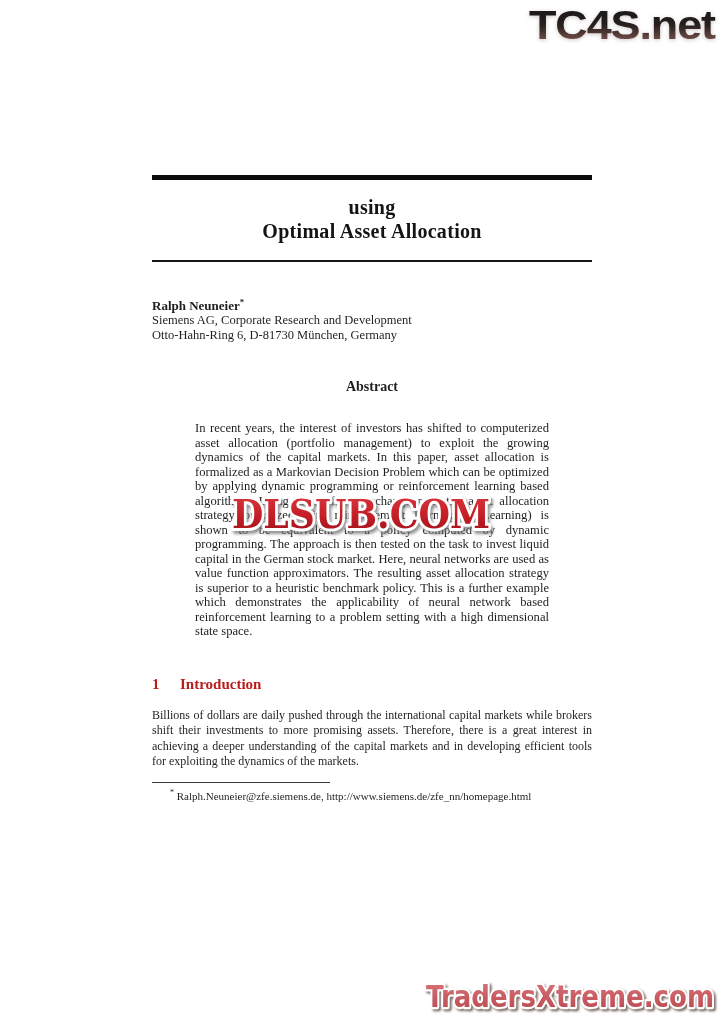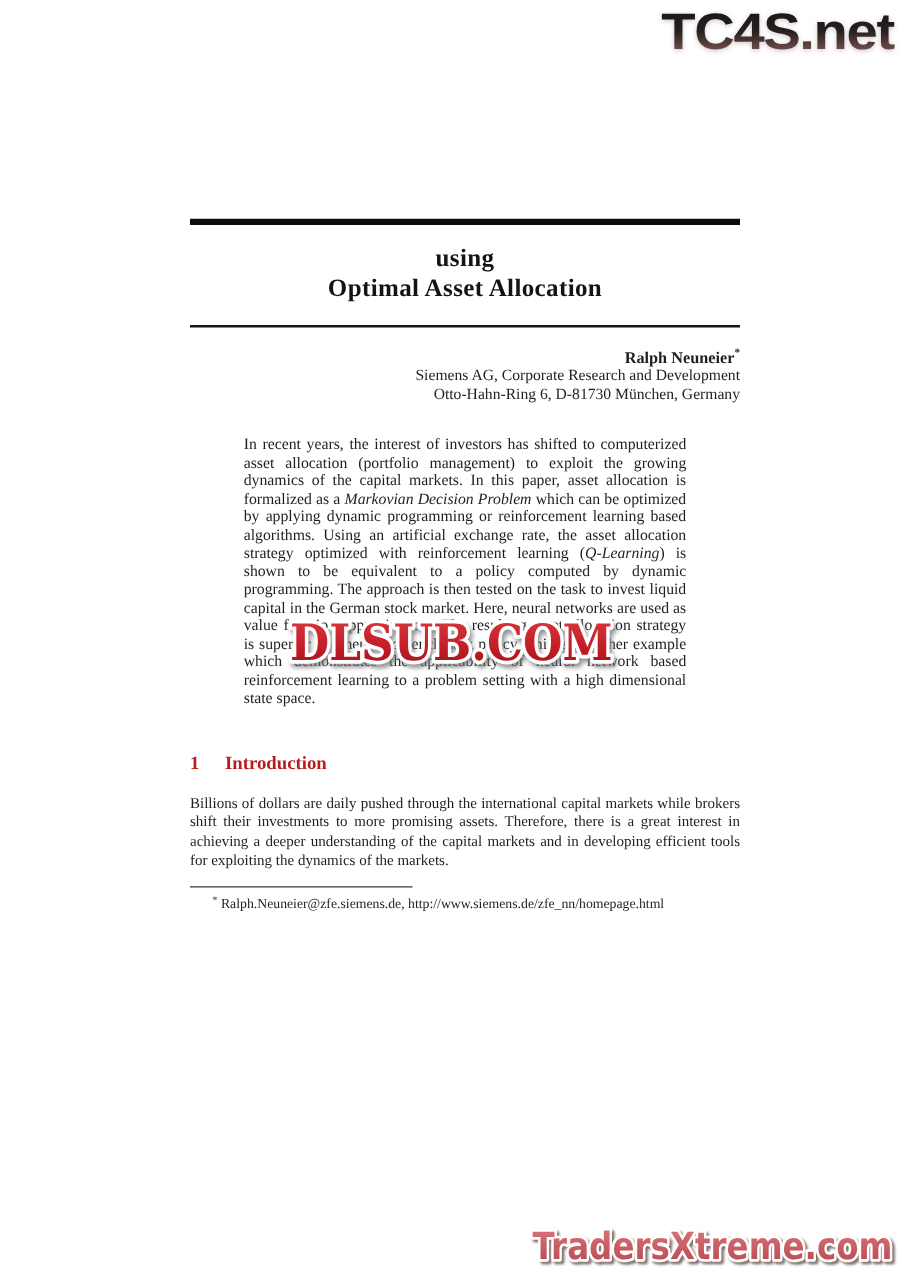--- a/index.html
+++ b/index.html
@@ -22,39 +22,39 @@
   .rule-thin{margin-top:17px;height:2px;background:#151515;}
   .title{
     margin-top:15px;
     text-align:center;
     font-weight:bold;
     font-size:20px;
     line-height:24px;
     letter-spacing:0.3px;
     color:#141414;
   }
-  .author-block{margin-top:13px;text-align:right;}
+  .author-block{margin-top:33px;text-align:left;}
   .author-name{font-weight:bold;font-size:13px;line-height:15px;}
   .author-name sup{font-size:9px;}
   .affil{font-size:12.5px;line-height:14.5px;}
   .abstract-heading{
     margin-top:37px;
     text-align:center;
     font-weight:bold;
     font-size:14px;
   }
   .abstract-body{
     margin:26px auto 0 auto;
     width:354px;
     font-size:12.6px;
     line-height:14.5px;
     text-align:justify;
     hyphens:auto;
   }
-  .abstract-body .it{font-style:italic;}
+  .abstract-body .it{}
   .section-heading{
     margin-top:37px;
     font-weight:bold;
     font-size:15px;
     color:#b91c1c;
   }
   .section-number{display:inline-block;min-width:28px;}
   .intro-body{
     margin-top:15px;
     font-size:12px;
@@ -120,20 +120,21 @@
     </div>
 
     <div class="rule-thin"></div>
 
     <div class="author-block">
       <div class="author-name"><span>Ralph Neuneier</span><sup>*</sup></div>
       <div class="affil">Siemens AG, Corporate Research and Development</div>
       <div class="affil">Otto-Hahn-Ring 6, D-81730 München, Germany</div>
     </div>
 
+    <div class="abstract-heading">Abstract</div>
 
     <div class="abstract-body"><span>In recent years, the interest of investors has shifted to computerized asset allocation (portfolio management) to exploit the growing dynamics of the capital markets. In this paper, asset allocation is formalized as a </span><span class="it">Markovian Decision Problem</span><span> which can be optimized by applying dynamic programming or reinforcement learning based algorithms. Using an artificial exchange rate, the asset allocation strategy optimized with reinforcement learning (</span><span class="it">Q-Learning</span><span>) is shown to be equivalent to a policy computed by dynamic programming. The approach is then tested on the task to invest liquid capital in the German stock market. Here, neural networks are used as value function approximators. The resulting asset allocation strategy is superior to a heuristic benchmark policy. This is a further example which demonstrates the applicability of neural network based reinforcement learning to a problem setting with a high dimensional state space.</span></div>
 
     <div class="section-heading"><span class="section-number">1</span><span>Introduction</span></div>
 
     <p class="intro-body">Billions of dollars are daily pushed through the international capital markets while brokers shift their investments to more promising assets. Therefore, there is a great interest in achieving a deeper understanding of the capital markets and in developing efficient tools for exploiting the dynamics of the markets.</p>
 
     <div class="footnote-rule"></div>
 
     <div class="footnote"><sup>*</sup> <span>Ralph.Neuneier@zfe.siemens.de,  http://www.siemens.de/zfe_nn/homepage.html</span></div>

